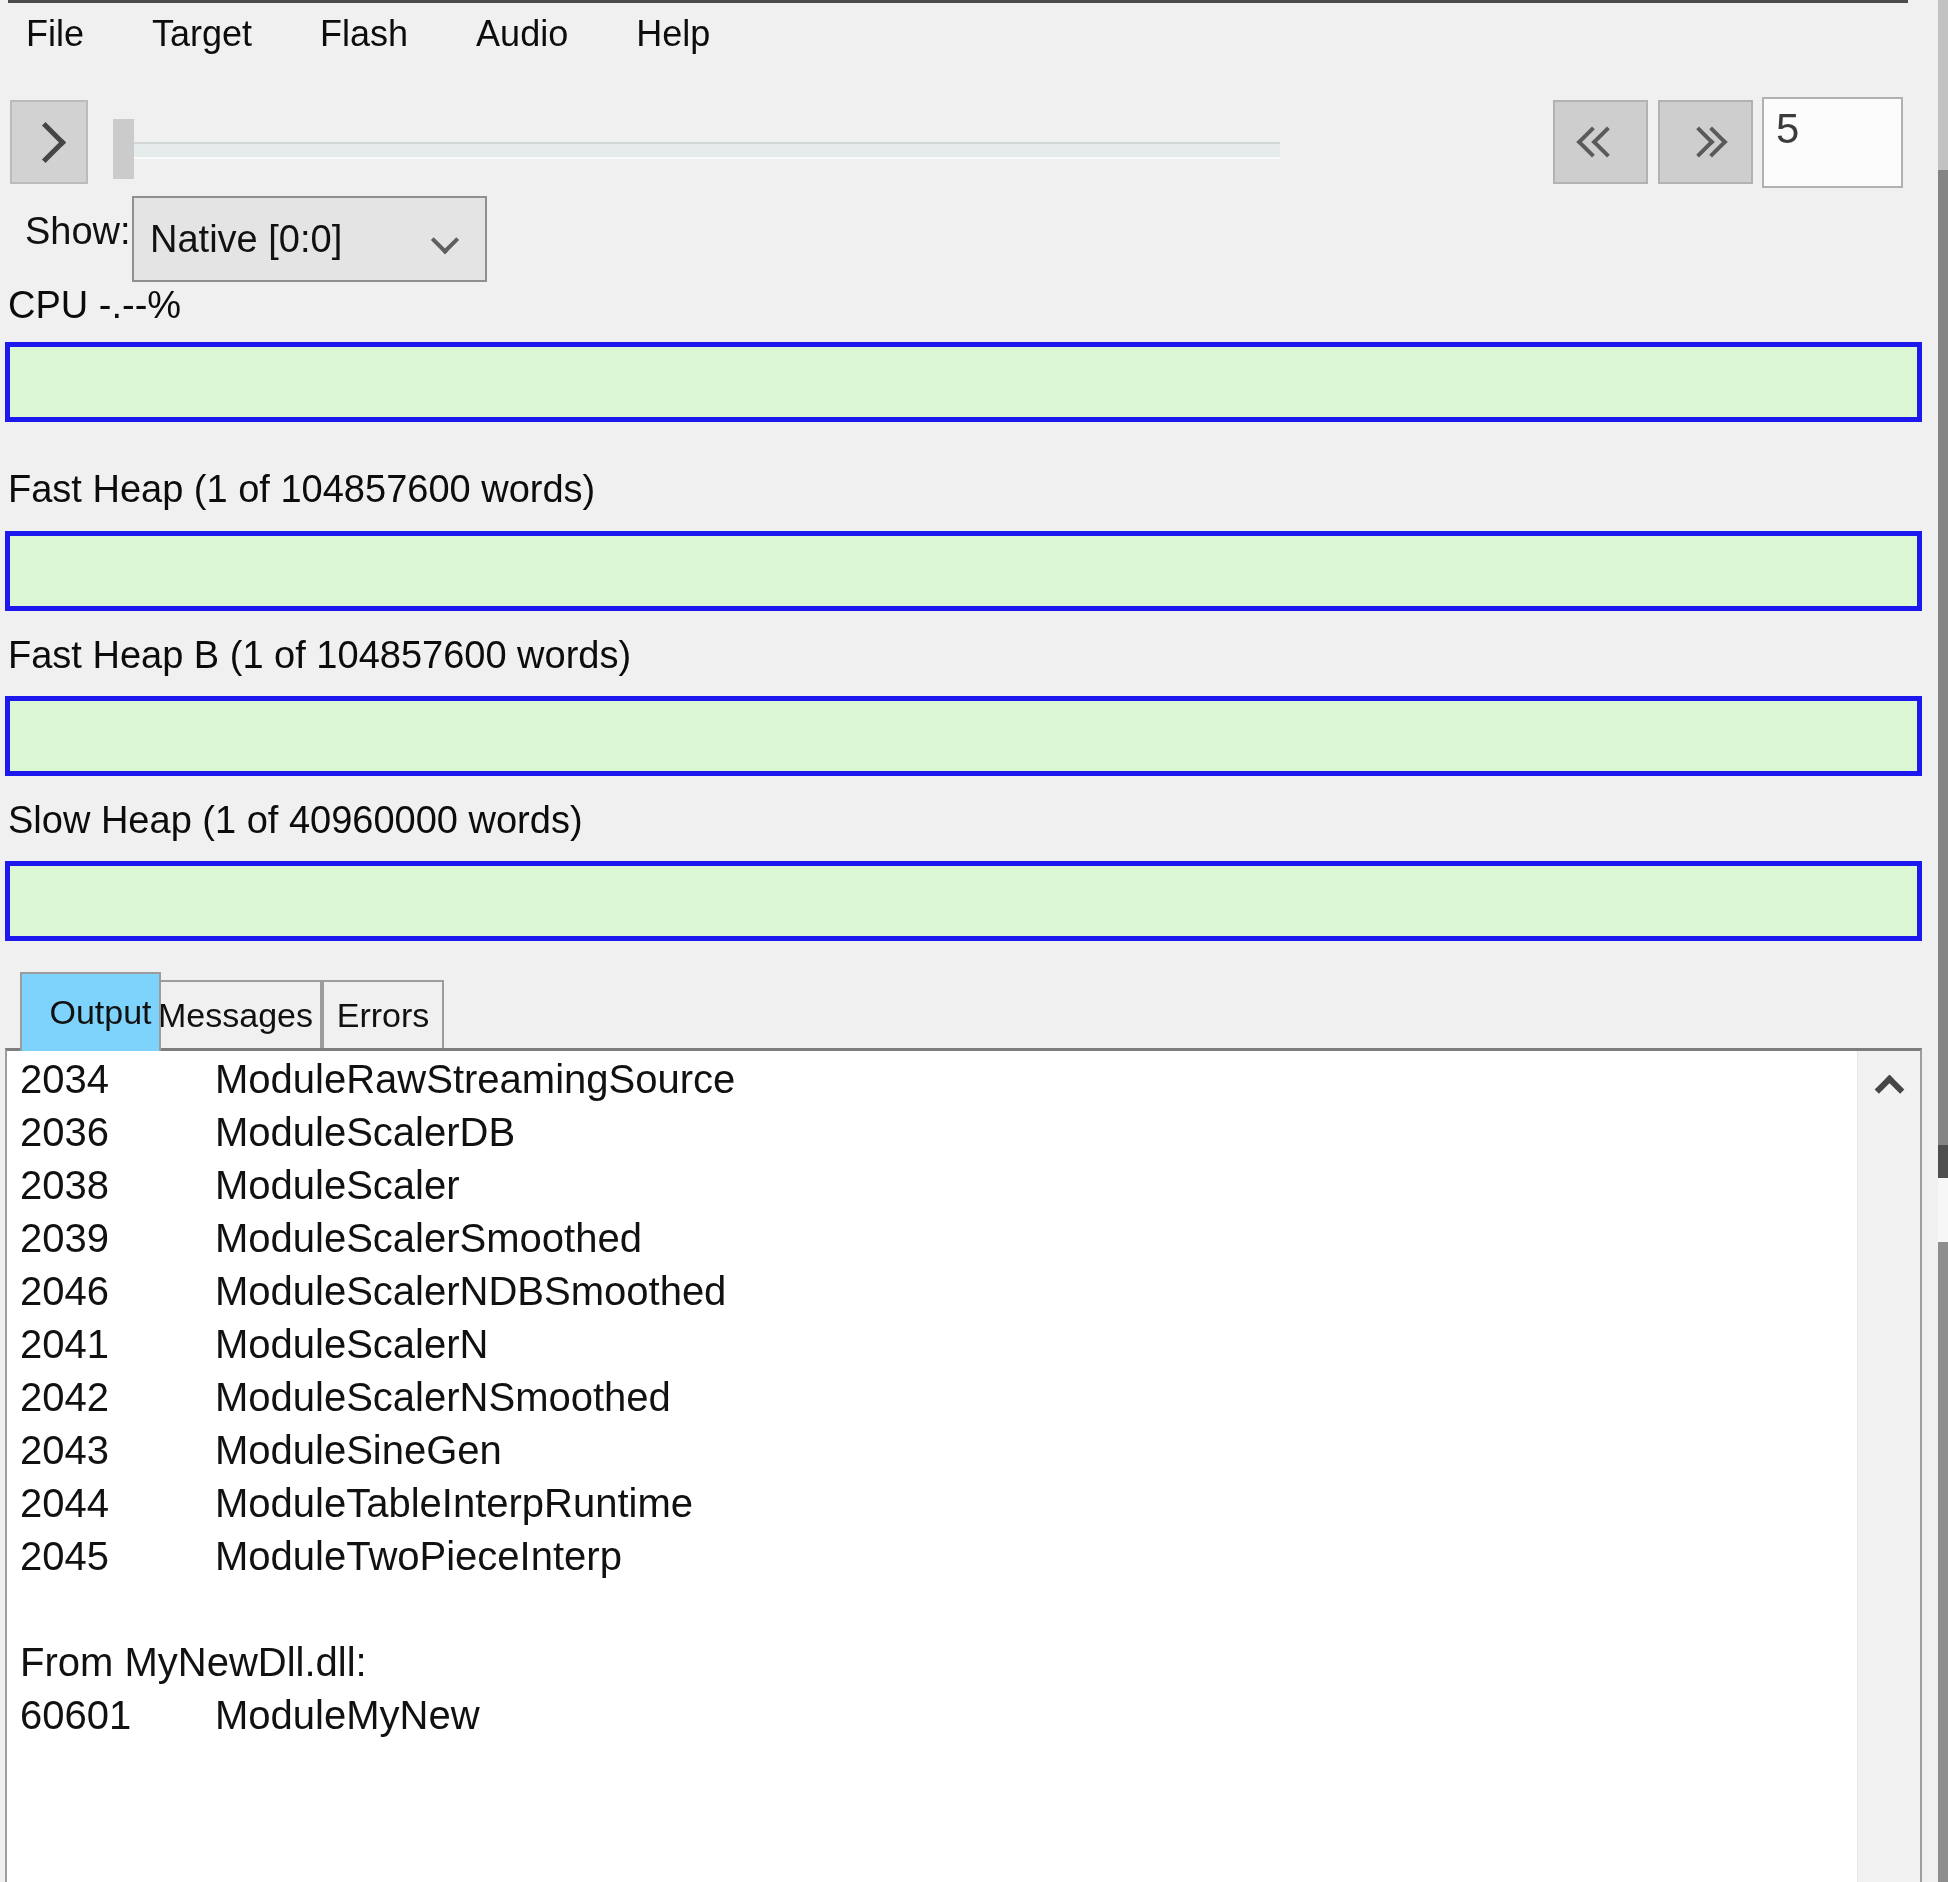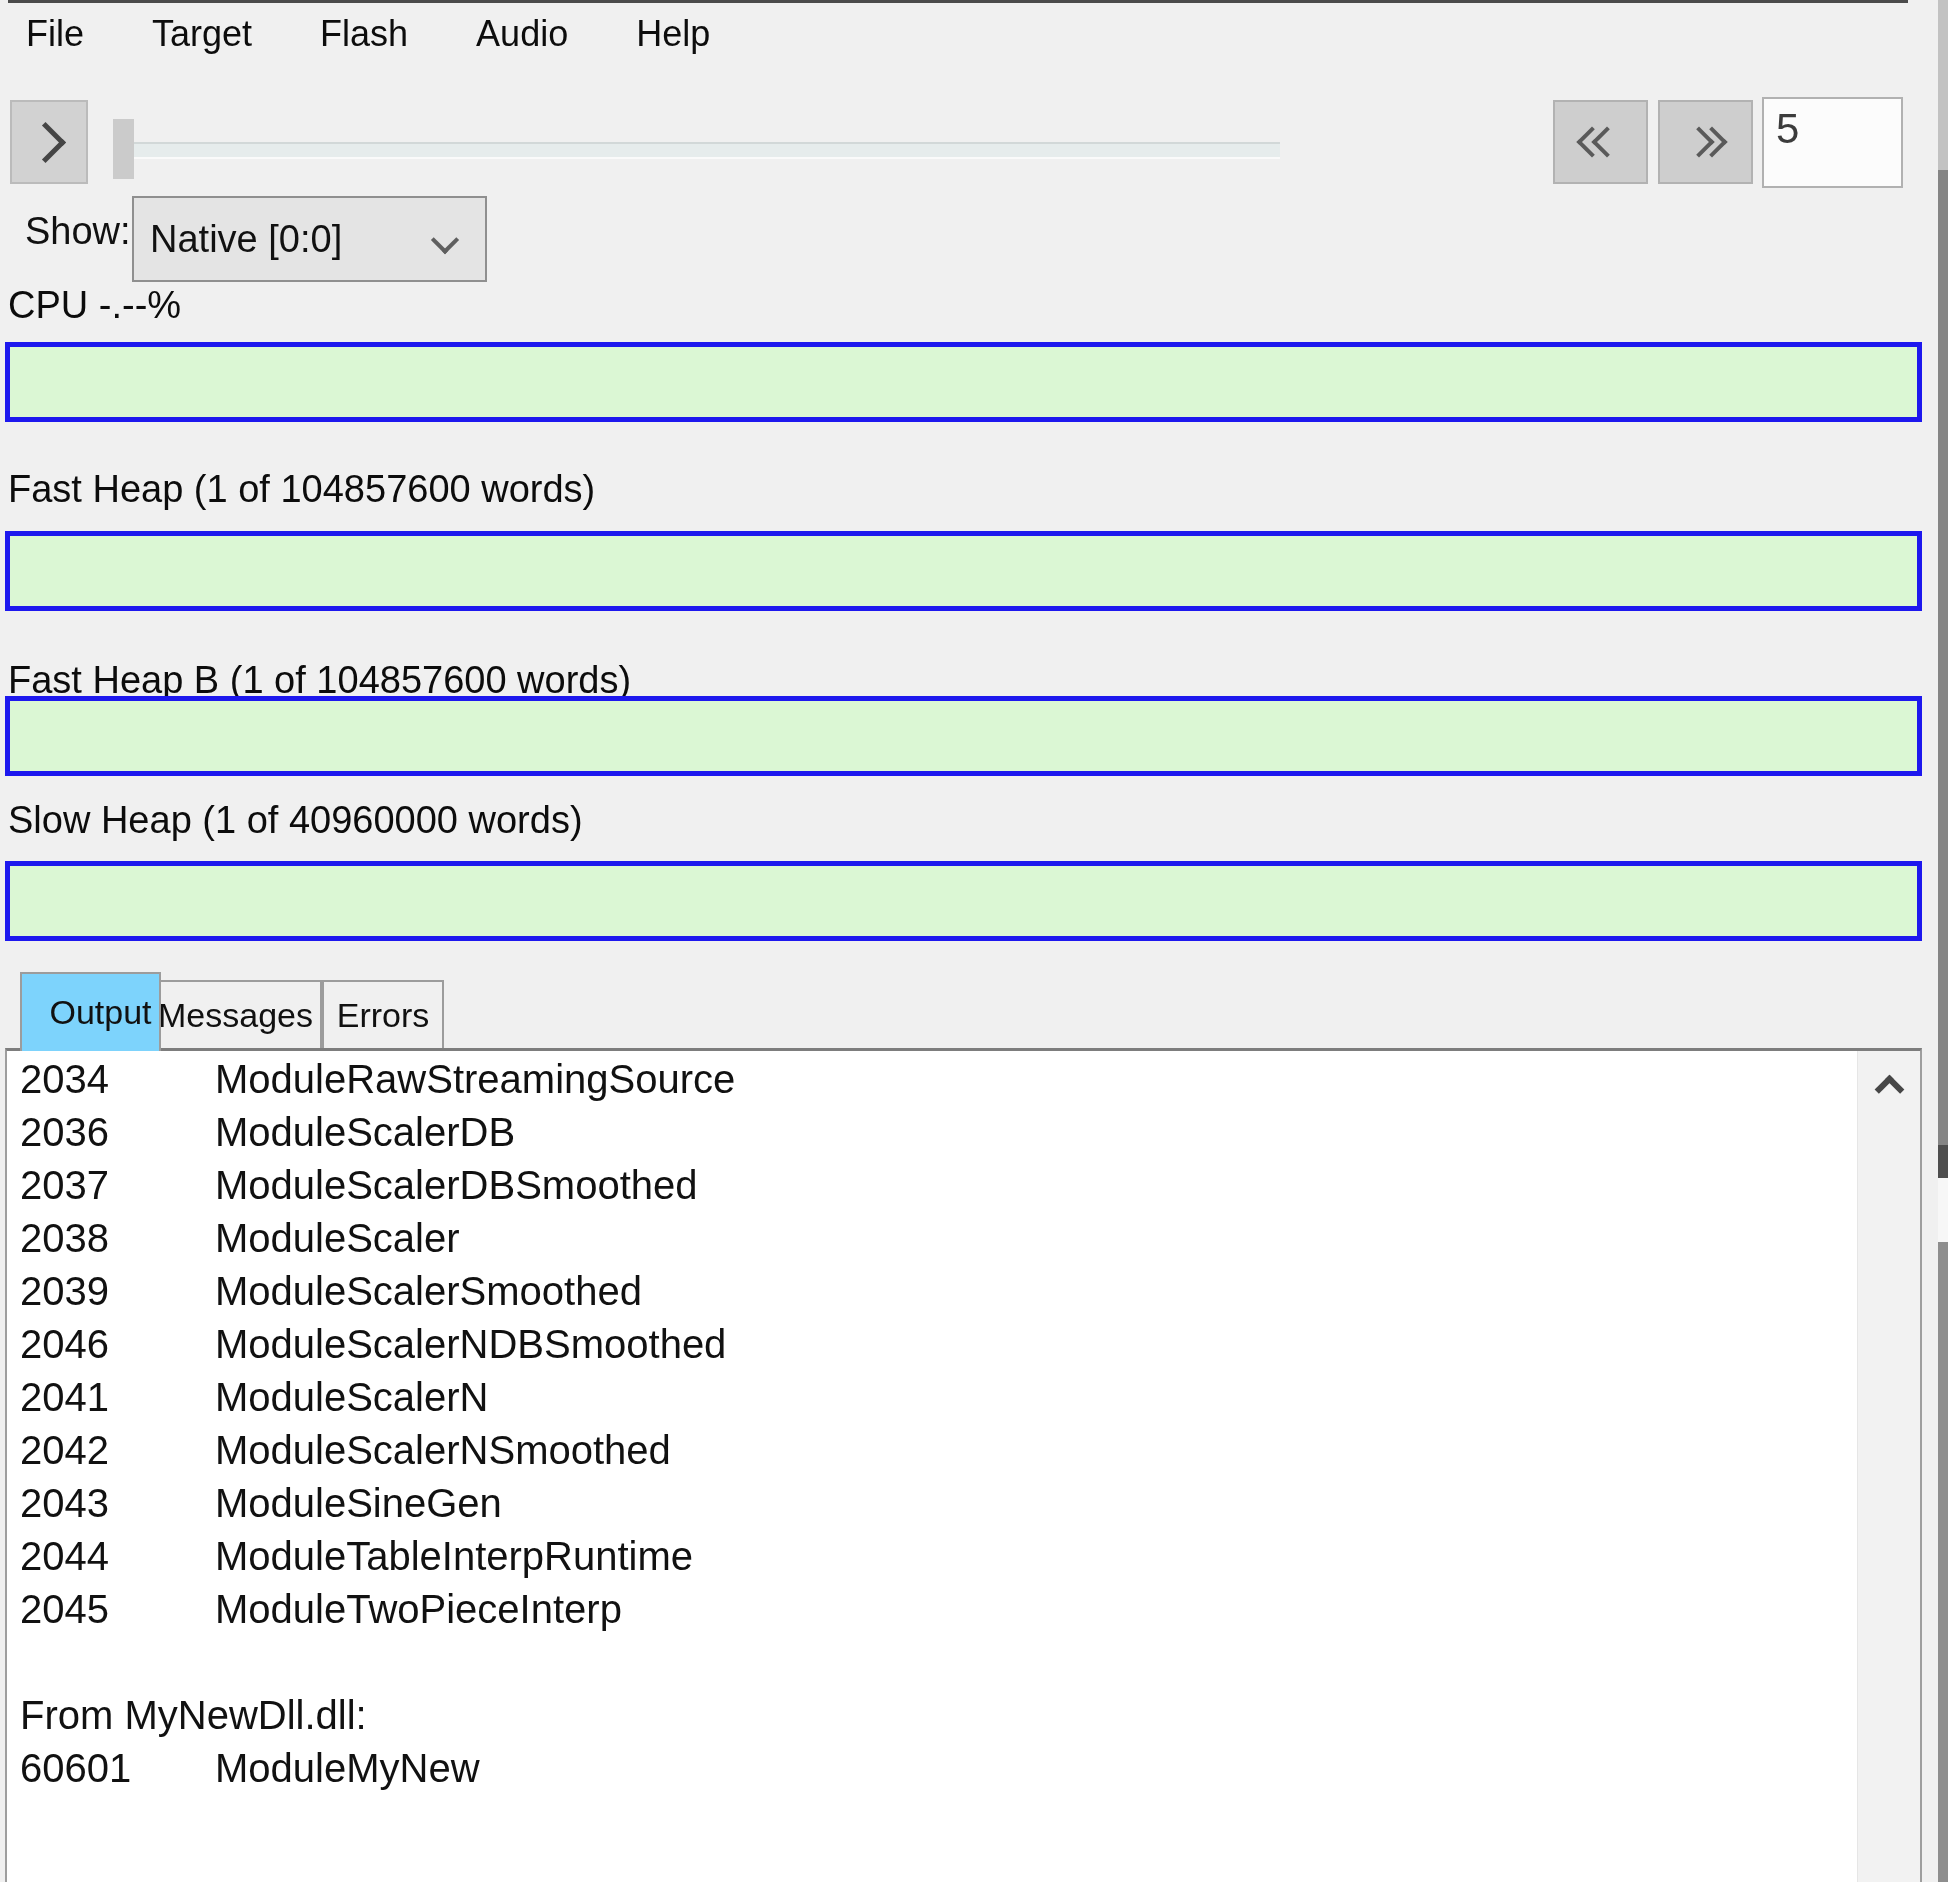--- a/index.html
+++ b/index.html
@@ -59,21 +59,21 @@
     border-width:0 4px 4px 0; border-color:#5f5f5f; }
 
   
   .meter-label { left:8px; font-size:38px; color:#0c0c0c; white-space:nowrap; }
   .meter {
     left:5px; width:1917px; height:80px; box-sizing:border-box;
     background:#dbf7d4; border:5px solid #1d18ee;
   }
   #cpu-label { top:284px; } #cpu-meter { top:342px; }
   #fh-label  { top:468px; } #fh-meter  { top:531px; }
-  #fhb-label { top:634px;margin-top:25px; } #fhb-meter { top:696px; }
+  #fhb-label { top:634px; } #fhb-meter { top:696px; }
   #sh-label  { top:799px; } #sh-meter  { top:861px; }
 
   
   .tab { box-sizing:border-box; border:2px solid #9c9c9c; border-bottom:none;
     background:#f0f0f0; font-size:34px; display:flex; align-items:center; justify-content:center; }
   #tab-output   { left:20px;   top:972px; width:141px; height:79px; background:#7dd3fc; z-index:3;padding-left:20px; }
   #tab-messages { left:149px; top:980px; width:173px; height:68px; z-index:1; }
   #tab-errors   { left:322px; top:980px; width:122px; height:68px; z-index:1; }
 
   
@@ -161,24 +161,20 @@
           <span class="c1">2034</span>
           <span class="c2">ModuleRawStreamingSource</span>
         </div>
 
 
         <div class="console-line">
           <span class="c1">2036</span>
           <span class="c2">ModuleScalerDB</span>
         </div>
 
-        <div class="console-line">
-          <span class="c1">2037</span>
-          <span class="c2">ModuleScalerDBSmoothed</span>
-        </div>
 
         <div class="console-line">
           <span class="c1">2038</span>
           <span class="c2">ModuleScaler</span>
         </div>
 
         <div class="console-line">
           <span class="c1">2039</span>
           <span class="c2">ModuleScalerSmoothed</span>
         </div>

